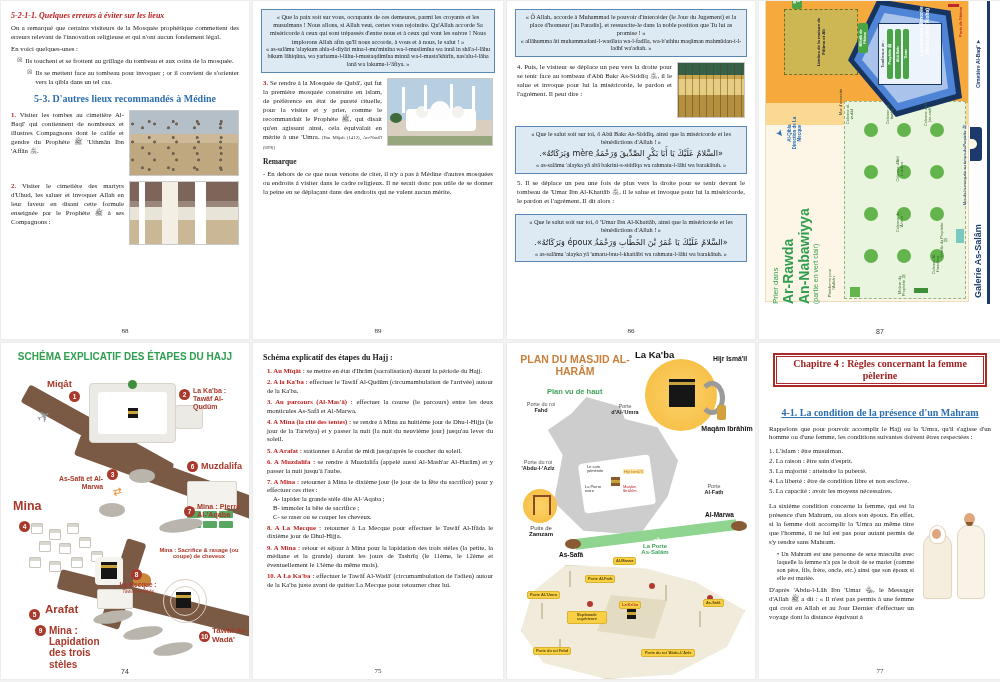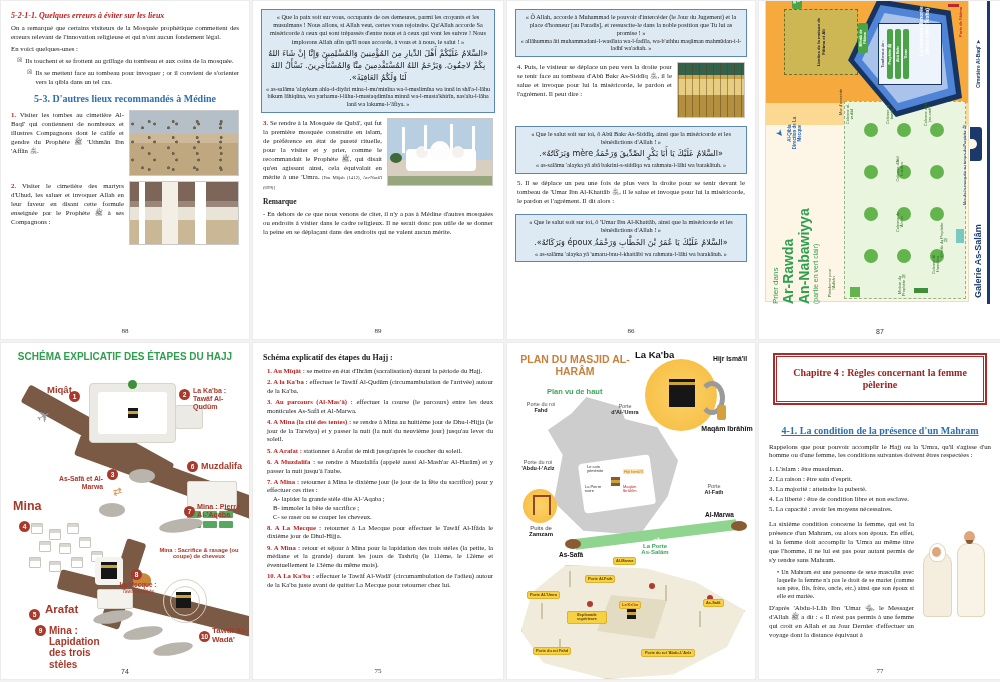--- a/index.html
+++ b/index.html
@@ -82,21 +82,20 @@
       <div class="photo" style="width:108px;height:62px;background:
              linear-gradient(90deg, transparent 0 8%, #fff 8% 14%, transparent 14% 30%, #f3efe5 30% 44%, transparent 44% 60%, #fff 60% 70%, transparent 70%),
              linear-gradient(#7d655a 0 30%, #9b867c 30% 40%, #e9e4d8 40% 62%, #c9b795 62% 100%);"></div>
     </div>
     <div class="pagenum">88</div>
   </section>
 
   <section class="page" id="p89">
     <div class="quotebox">
       <div class="qfr">« Que la paix soit sur vous, occupants de ces demeures, parmi les croyants et les musulmans ! Nous allons, si Allah veut, certes vous rejoindre. Qu'Allah accorde Sa miséricorde à ceux qui sont trépassés d'entre nous et à ceux qui vont les suivre ! Nous implorons Allah afin qu'Il nous accorde, à vous et à nous, le salut ! »</div>
-      <div class="qar">«السَّلامُ عَلَيْكُمْ أَهْلَ الدِّيارِ مِنَ المُؤْمِنِينَ وَالمُسْلِمِينَ وَإِنَّا إِنْ شَاءَ اللهُ بِكُمْ لاحِقُونَ. وَيَرْحَمُ اللهُ المُسْتَقْدِمِينَ مِنَّا وَالمُسْتَأْخِرِينَ. نَسْأَلُ اللهَ لَنَا وَلَكُمُ العَافِيَةَ».</div>
       <div class="qtr">« as-salâmu 'alaykum ahla-d-diyâri mina-l-mu'minîna wa-l-muslimîna wa innâ in shâ'a-l-lâhu bikum lâhiqûna, wa yarhamu-l-lâhu-l-mustaqdimîna minnâ wa-l-musta'khirîn, nas'alu-l-lâha lanâ wa lakumu-l-'âfiya. »</div>
     </div>
     <div class="itemrow">
       <div class="itemtxt"><span class="rownum">3.</span> <span>Se rendre à la Mosquée de Qubâ', qui fut la première mosquée construite en islam, de préférence en état de pureté rituelle, pour la visiter et y prier, comme le recommandait le Prophète ﷺ, qui disait qu'en agissant ainsi, cela équivalait en mérite à une 'Umra.</span> <span class="ref">[Ibn Mâjah (1412), An-Nasâ'î (699)]</span></div>
       <div class="photo" style="width:104px;height:66px;background:linear-gradient(#b7cfe0 0 62%, #d8cfc0 62% 86%, #97a67c 86%);">
         <div class="abs" style="left:18px;top:30px;width:70px;height:22px;background:#fff;border-radius:4px;"></div>
         <div class="abs" style="left:42px;top:22px;width:20px;height:20px;background:#fdfdfd;border-radius:50%;"></div>
         <div class="abs" style="left:28px;top:27px;width:12px;height:12px;background:#f4f2ee;border-radius:50%;"></div>
         <div class="abs" style="left:64px;top:27px;width:12px;height:12px;background:#f4f2ee;border-radius:50%;"></div>
         <div class="abs" style="left:14px;top:8px;width:2.5px;height:26px;background:#fff;box-shadow:22px -2px #fff,48px -3px #fff,70px -1px #fff;"></div>
@@ -225,21 +224,21 @@
 
   <section class="page sans" id="p74">
     <div class="abs" style="left:2px;right:2px;top:8px;text-align:center;color:#2f9e4f;font-weight:bold;font-size:10px;">SCHÉMA EXPLICATIF DES ÉTAPES DU HAJJ</div>
 
     <div class="band" style="left:14px;top:80px;width:165px;height:20px;transform:rotate(29deg);"></div>
     <div class="band" style="left:70px;top:128px;width:220px;height:22px;transform:rotate(20deg);"></div>
     <div class="band" style="left:55px;top:250px;width:200px;height:20px;transform:rotate(14deg);"></div>
     <div class="band" style="left:112px;top:196px;width:20px;height:90px;transform:rotate(18deg);"></div>
 
     <span class="abs" style="left:36px;top:64px;font-size:16px;color:#9aa0a8;transform:rotate(-28deg);z-index:4;">✈</span>
-    <div class="rl" style="left:18px;top:42px;font-size:9.5px;padding-left:28px;">Miqât</div>
+    <div class="rl" style="left:18px;top:36px;font-size:9.5px;padding-left:28px;">Miqât</div>
     <div class="mk" style="left:68px;top:48px;">1</div>
 
     <div class="abs" style="left:88px;top:40px;width:85px;height:58px;background:#eceae4;border:1px solid #d8d4ca;border-radius:4px;z-index:3;">
       <div class="abs" style="inset:8px;background:#fff;border-radius:3px;"></div>
       <div class="kaabacube" style="left:38px;top:24px;width:10px;height:10px;"></div>
       <div class="abs" style="left:38px;top:-4px;width:9px;height:9px;background:#3f8f3a;border-radius:50%;"></div>
     </div>
     <div class="abs" style="left:174px;top:62px;width:26px;height:22px;background:#eceae4;border:1px solid #d8d4ca;border-radius:3px;z-index:3;"></div>
     <div class="mk" style="left:178px;top:46px;">2</div>
     <div class="rl" style="left:192px;top:44px;width:52px;font-size:7px;">La Ka'ba : Tawâf Al-Qudûm</div>
@@ -394,21 +393,21 @@
     <div class="chip" style="left:78px;top:232px;">Porte Al-Fath</div>
     <div class="chip" style="left:20px;top:248px;">Porte Al-'Umra</div>
     <div class="chip" style="left:60px;top:268px;width:34px;">Esplanade supérieure</div>
     <div class="chip" style="left:196px;top:256px;">As-Safâ</div>
     <div class="chip" style="left:112px;top:258px;color:#b03a30;">La Ka'ba</div>
     <div class="chip" style="left:26px;top:304px;">Porte du roi Fahd</div>
     <div class="chip" style="left:134px;top:306px;width:48px;">Porte du roi 'Abdu-l-'Azîz</div>
   </section>
 
   <section class="page" id="p77">
-    <div style="margin:10px 14px 4px;border:2px solid #ab2a2a;box-shadow:0 0 0 1px #fff inset, 0 0 0 2px #ab2a2a inset;padding:12px 6px;">
+    <div style="margin:10px 14px 4px;border:2px solid #ab2a2a;box-shadow:0 0 0 1px #fff inset, 0 0 0 2px #ab2a2a inset;padding:3px 6px;">
       <div style="color:#9e2121;font-weight:bold;font-size:10px;text-align:center;line-height:1.2;">Chapitre 4 : Règles concernant la femme pèlerine</div>
     </div>
     <div class="blueh" style="margin-top:20px;text-decoration:underline;">4-1. La condition de la présence d'un Mahram</div>
     <div class="body just" style="margin-top:6px;">Rappelons que pour pouvoir accomplir le Hajj ou la 'Umra, qu'il s'agisse d'un homme ou d'une femme, les conditions suivantes doivent êtres respectées :</div>
     <div style="margin:4px 10px;font-size:6.8px;line-height:1.45;">
       <div>1. L'islam : être musulman.</div>
       <div>2. La raison : être sain d'esprit.</div>
       <div>3. La majorité : atteindre la puberté.</div>
       <div>4. La liberté : être de condition libre et non esclave.</div>
       <div>5. La capacité : avoir les moyens nécessaires.</div>

